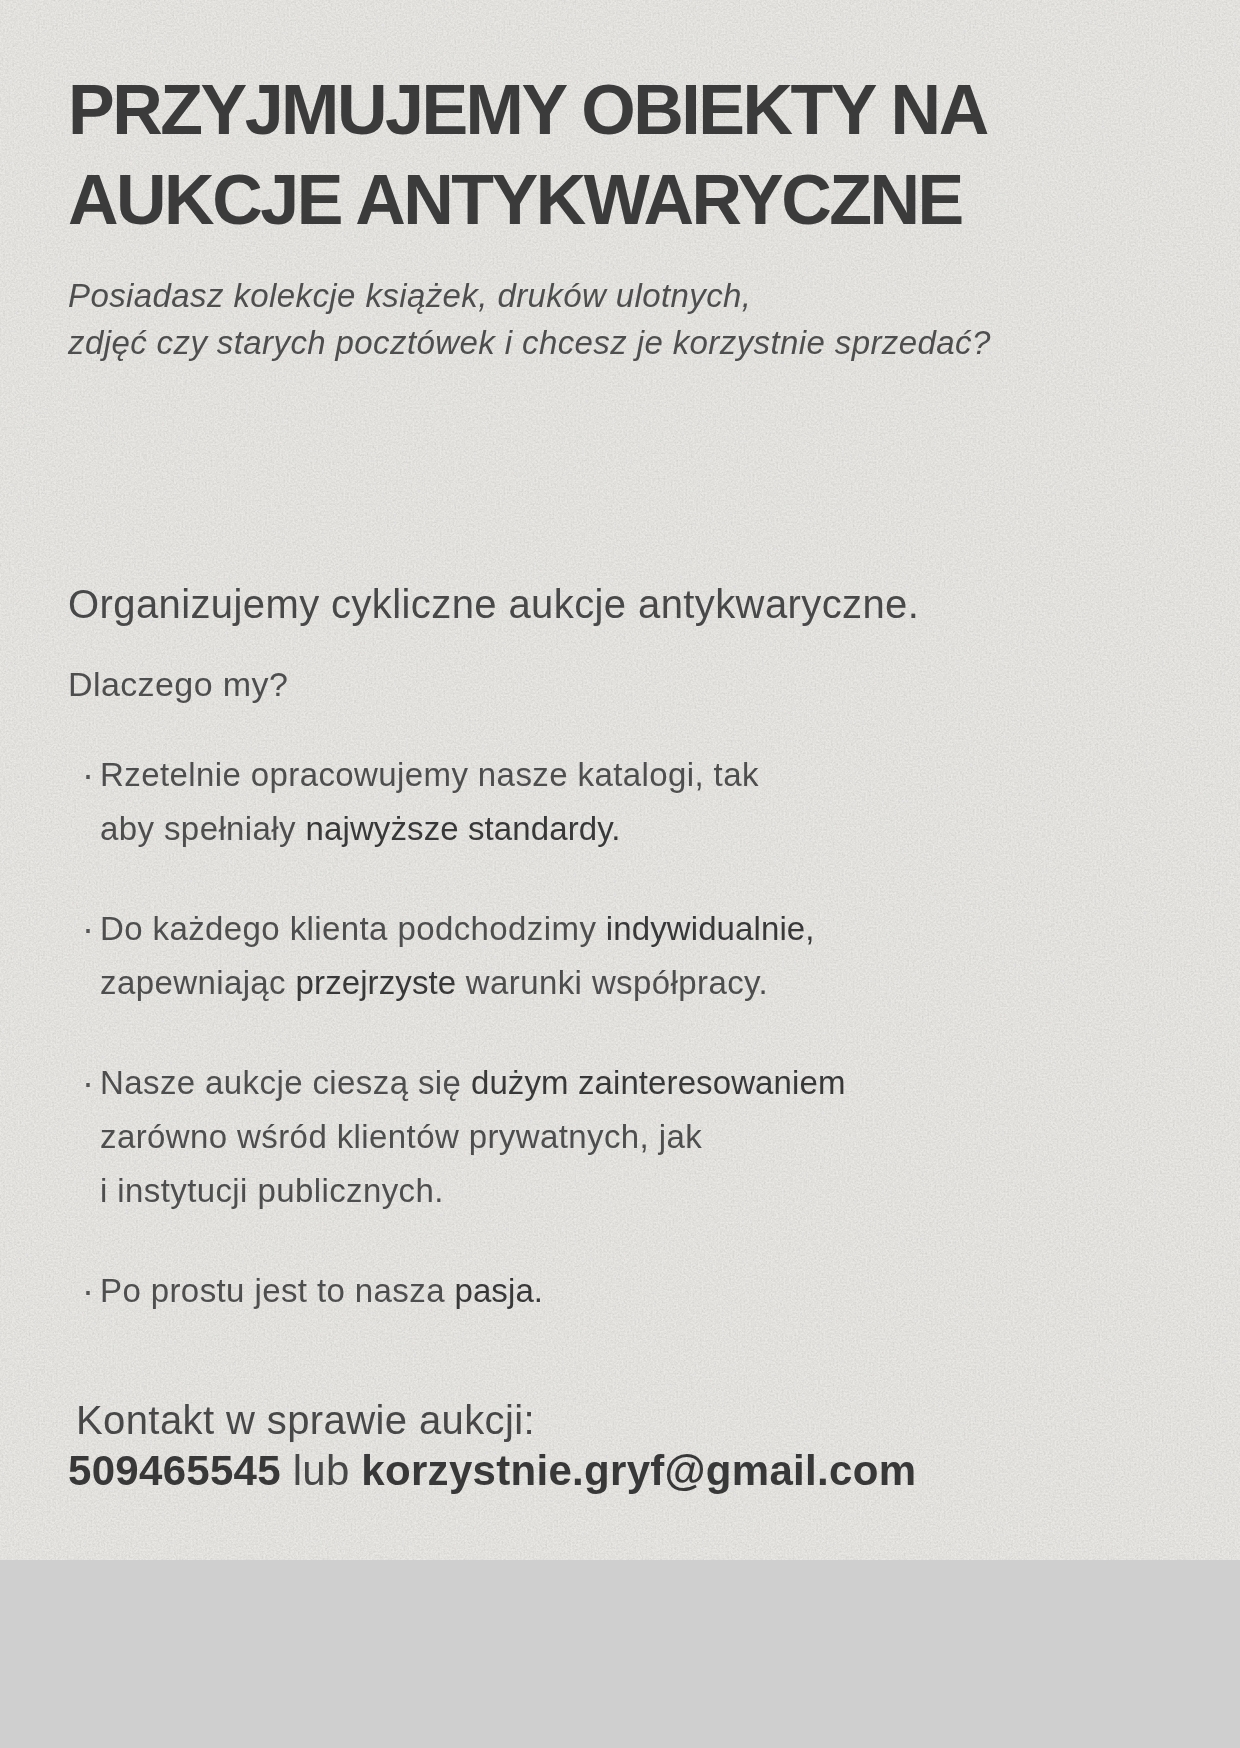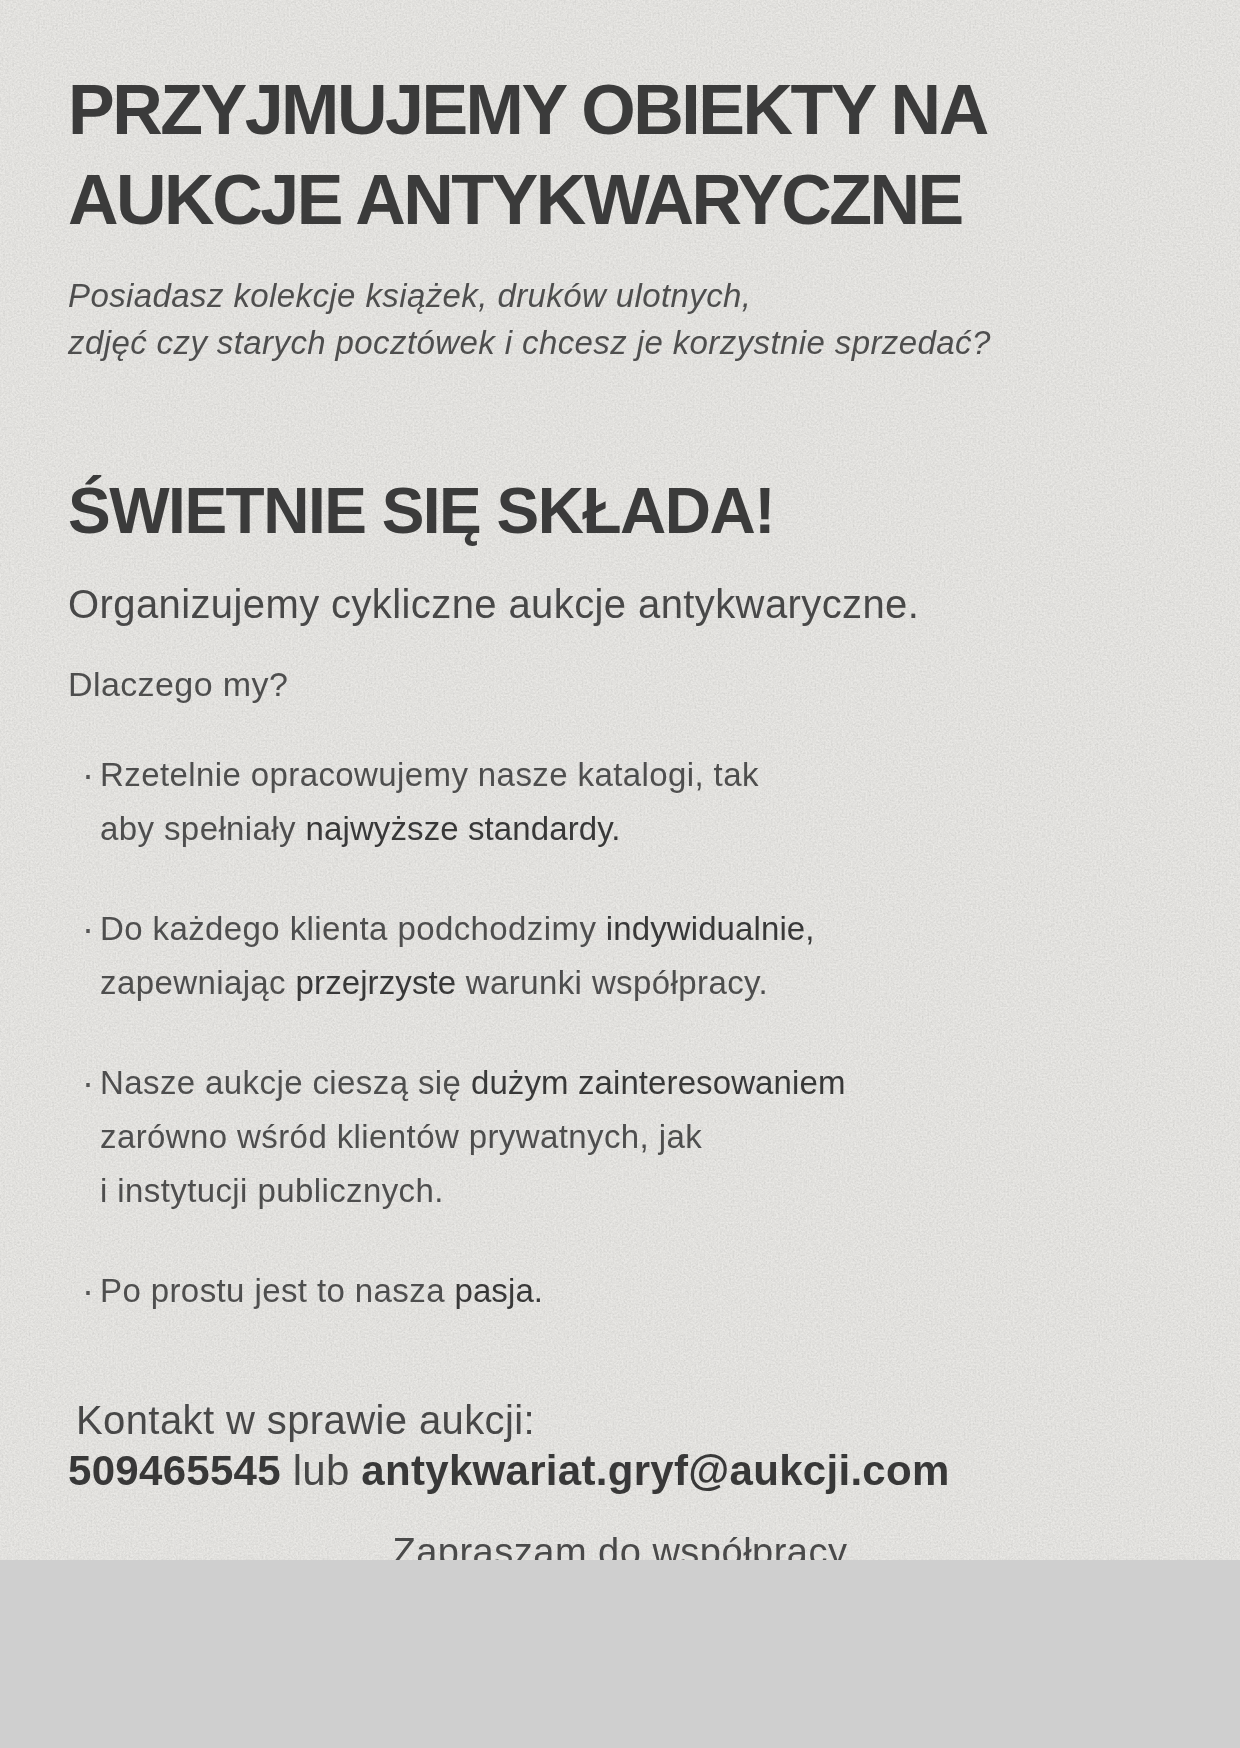--- a/index.html
+++ b/index.html
@@ -99,42 +99,40 @@
   <h1 class="abs title">
     <span>PRZYJMUJEMY OBIEKTY NA</span><br>
     <span>AUKCJE ANTYKWARYCZNE</span>
   </h1>
 
   <p class="abs intro">
     <span>Posiadasz kolekcje książek, druków ulotnych,</span><br>
     <span>zdjęć czy starych pocztówek i chcesz je korzystnie sprzedać?</span>
   </p>
 
-  <h2 class="abs pitch-heading">ŚWIETNIE SIĘ SKŁADA!</h2>
 
   <p class="abs pitch-sub">Organizujemy cykliczne aukcje antykwaryczne.</p>
 
   <p class="abs why">Dlaczego my?</p>
 
   <ul class="abs benefits" id="benefits">
       <li><span class="dot">·</span><span>Rzetelnie opracowujemy nasze katalogi, tak</span><br><span>aby spełniały </span><span class="b">najwyższe standardy.</span></li>
       <li><span class="dot">·</span><span>Do każdego klienta podchodzimy </span><span class="b">indywidualnie,</span><br><span>zapewniając </span><span class="b">przejrzyste</span><span> warunki współpracy.</span></li>
       <li><span class="dot">·</span><span>Nasze aukcje cieszą się </span><span class="b">dużym zainteresowaniem</span><br><span>zarówno wśród klientów prywatnych, jak</span><br><span>i instytucji publicznych.</span></li>
       <li><span class="dot">·</span><span>Po prostu jest to nasza </span><span class="b">pasja.</span></li>
     </ul>
 
   <p class="abs contact-label">Kontakt w sprawie aukcji:</p>
 
   <p class="abs contact-line">
     <span class="xb">509465545</span>
     <span>lub</span>
-    <span class="xb">antykwariat.gryf@aukcji.com</span>
+    <span class="xb">korzystnie.gryf@gmail.com</span>
   </p>
 
-  <p class="abs closing">Zapraszam do współpracy</p>
 
   <div class="abs signature" role="img" aria-label="Michał Juzwa">
     <svg viewBox="0 0 470 150">
       <g fill="none" stroke="#3c3c3c" stroke-width="3.4" stroke-linecap="round" stroke-linejoin="round">
 
         <path d="M12,128 C34,92 54,44 64,12 C68,50 72,92 76,112 C88,76 98,40 106,14 C112,52 118,94 124,120"></path>
 
         <path d="M136,66 C133,82 131,98 133,110"></path>
 
         <path d="M166,76 C153,76 146,94 154,106 C161,114 172,106 175,98"></path>

